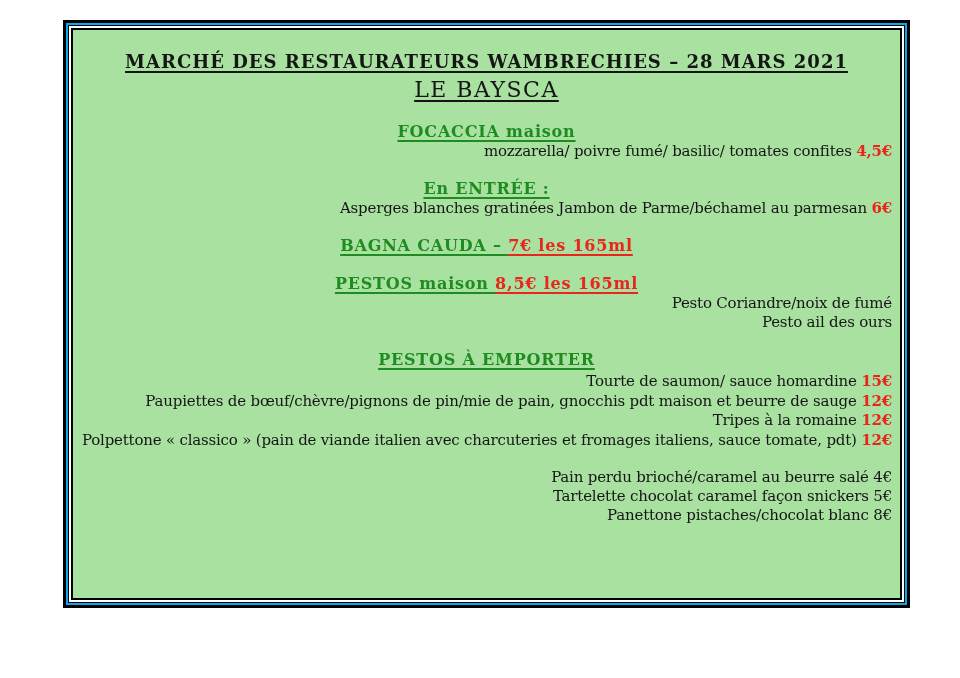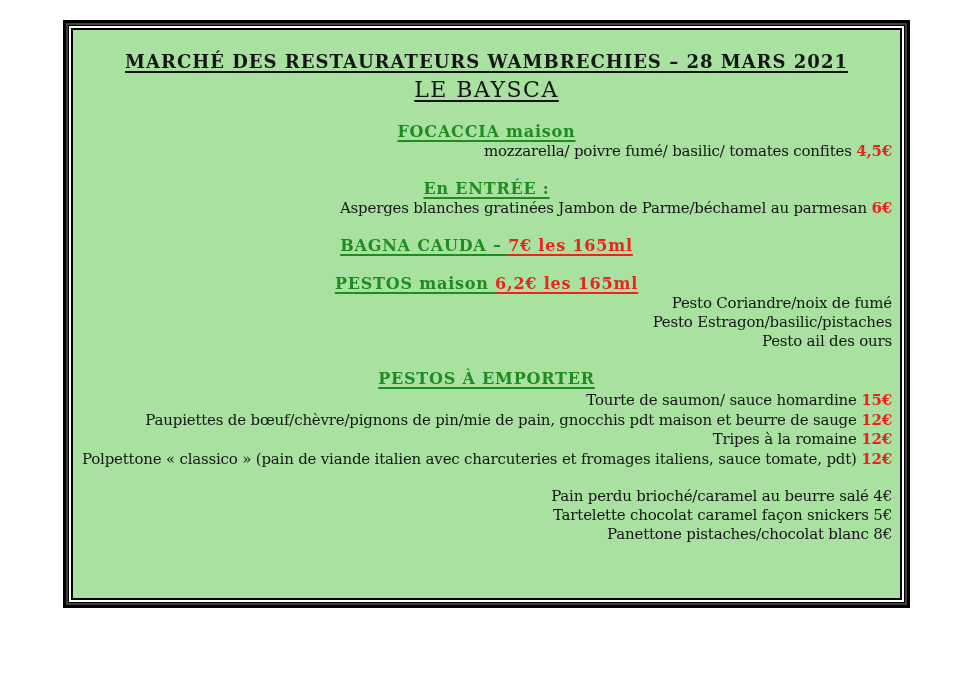--- a/index.html
+++ b/index.html
@@ -14,21 +14,21 @@
     background: #ffffff;
     font-family: "DejaVu Serif", serif;
     overflow: hidden;
   }
   .frame-outer {
     position: absolute;
     left: 63px; top: 20px;
     width: 847px; height: 588px;
     border: 3px solid #000;
     padding: 2px;
-    background: #404040;
+    background: #0ea5e9;
   }
   .frame-mid {
     width: 100%; height: 100%;
     border: 1px solid #000;
     padding: 2px;
     background: #fff;
   }
   .frame-inner {
     width: 100%; height: 100%;
     border: 2px solid #000;
@@ -103,24 +103,23 @@
         <div class="items">
           <div class="line"><span>Asperges blanches gratinées Jambon de Parme/béchamel au parmesan </span><span class="price">6€</span></div>
         </div>
       </section>
 
       <section class="section-bagna-cauda">
         <div class="heading"><span class="green underline">BAGNA CAUDA – </span><span class="red underline">7€ les 165ml</span></div>
       </section>
 
       <section class="section-pestos">
-        <div class="heading"><span class="green underline">PESTOS maison </span><span class="red underline">6,2€ les 165ml</span></div>
+        <div class="heading"><span class="green underline">PESTOS maison </span><span class="red underline">8,5€ les 165ml</span></div>
         <div class="items">
           <div class="line"><span>Pesto Coriandre/noix de fumé</span></div>
-          <div class="line"><span>Pesto Estragon/basilic/pistaches</span></div>
           <div class="line"><span>Pesto ail des ours</span></div>
         </div>
       </section>
 
       <section class="section-plats">
         <div class="heading"><span class="green underline">PESTOS À EMPORTER</span></div>
         <div class="items">
           <div class="line"><span>Tourte de saumon/ sauce homardine </span><span class="price">15€</span></div>
           <div class="line"><span>Paupiettes de bœuf/chèvre/pignons de pin/mie de pain, gnocchis pdt maison et beurre de sauge </span><span class="price">12€</span></div>
           <div class="line"><span>Tripes à la romaine </span><span class="price">12€</span></div>

